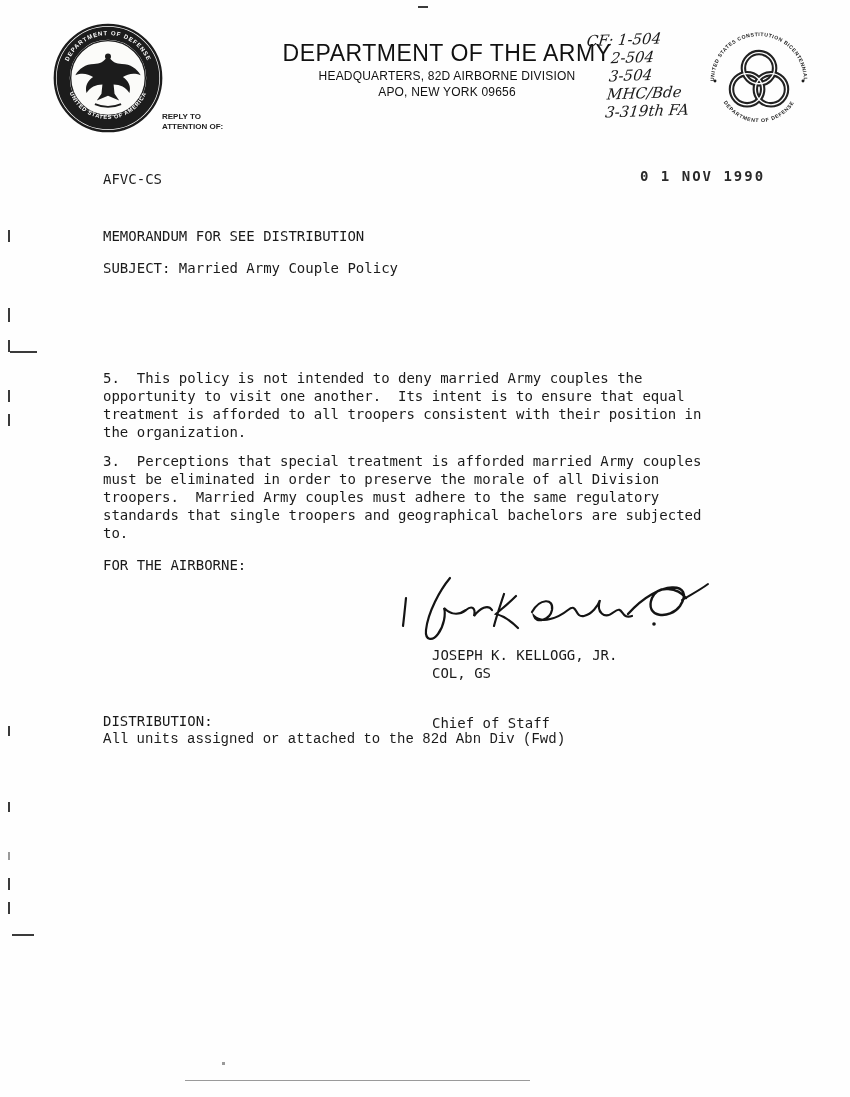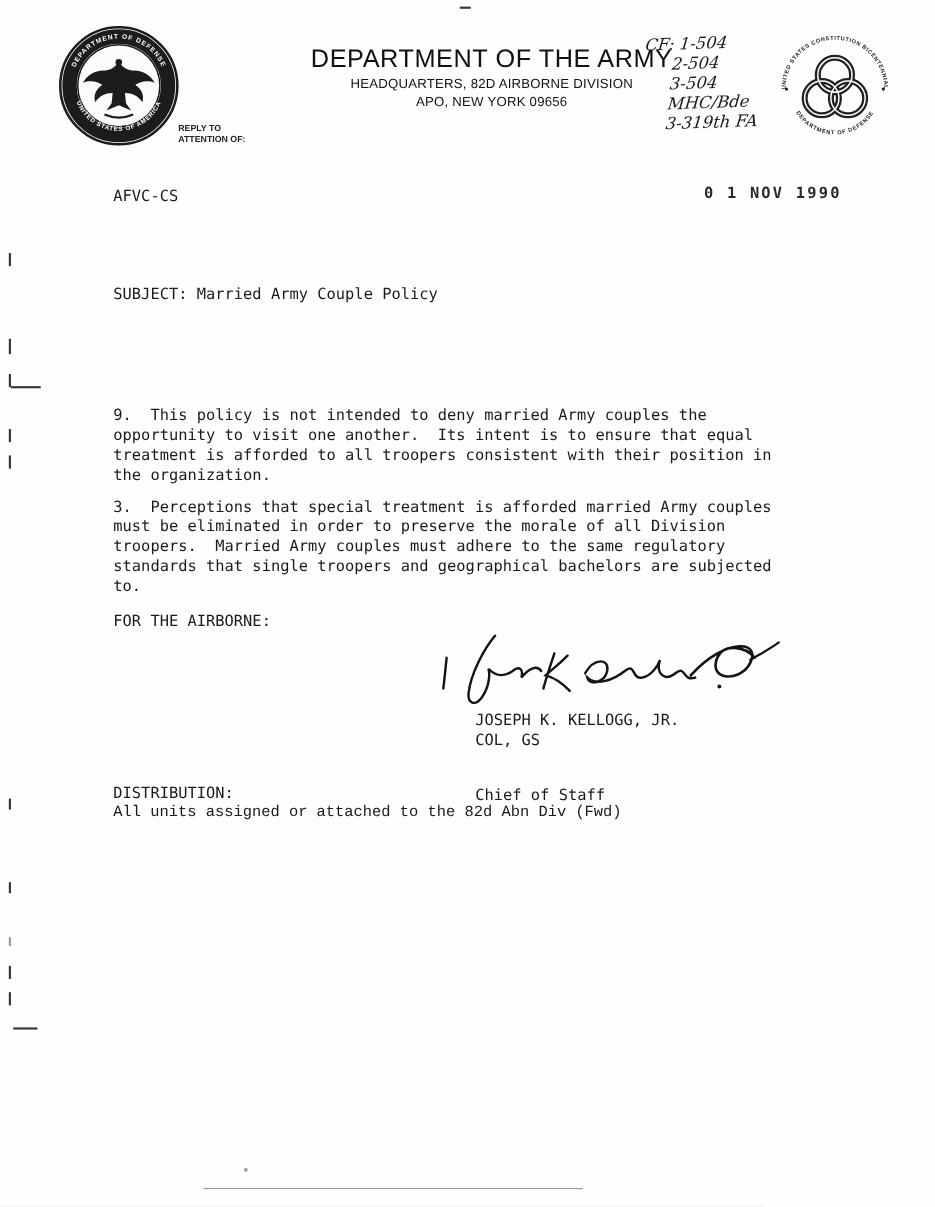--- a/index.html
+++ b/index.html
@@ -116,23 +116,24 @@
     <div class="cf-line">CF: 1-504</div>
     <div class="cf-line">2-504</div>
     <div class="cf-line">3-504</div>
     <div class="cf-line">MHC/Bde</div>
     <div class="cf-line">3-319th FA</div>
   </div>
 
   <div class="mono office-symbol">AFVC-CS</div>
   <div class="mono date-stamp">0 1 NOV 1990</div>
 
+  <div class="mono memo-line">MEMORANDUM FOR SEE DISTRIBUTION</div>
   <div class="mono subject-line">SUBJECT:  Married Army Couple Policy</div>
 
-  <div class="mono para para2">9.  This policy is not intended to deny married Army couples the
+  <div class="mono para para2">5.  This policy is not intended to deny married Army couples the
 opportunity to visit one another.  Its intent is to ensure that equal
 treatment is afforded to all troopers consistent with their position in
 the organization.</div>
   <div class="mono para para3">3.  Perceptions that special treatment is afforded married Army couples
 must be eliminated in order to preserve the morale of all Division
 troopers.  Married Army couples must adhere to the same regulatory
 standards that single troopers and geographical bachelors are subjected
 to.</div>
 
   <div class="mono closing">FOR THE AIRBORNE:</div>

